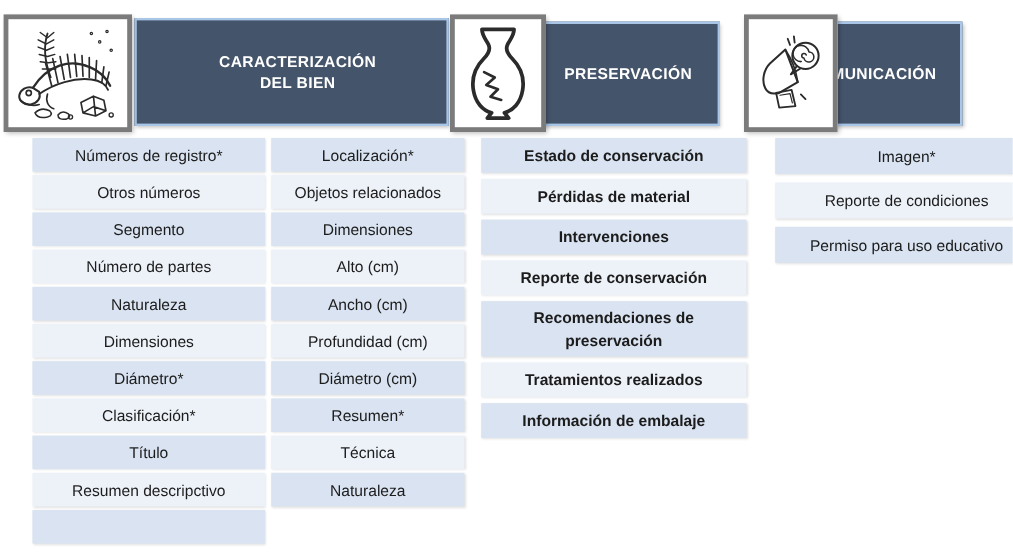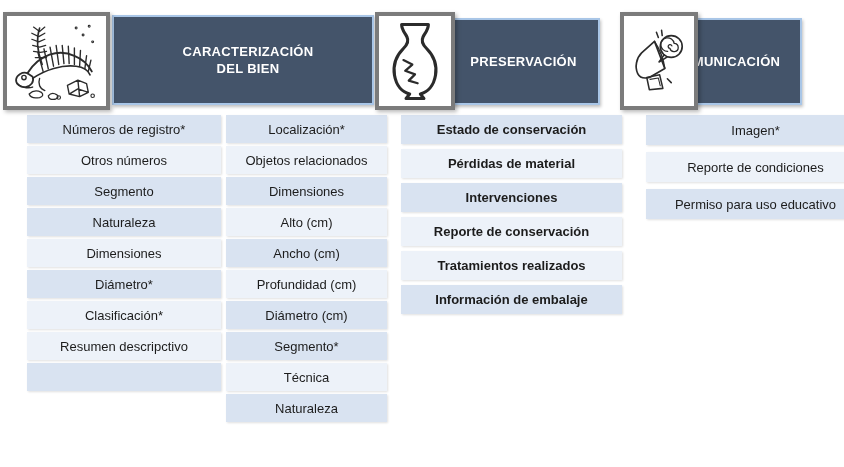--- a/index.html
+++ b/index.html
@@ -93,56 +93,59 @@
       </svg>
     </div>
     <div class="hdr" id="hdr-caract">
       <span class="hdr-label">CARACTERIZACIÓN
 DEL BIEN</span>
     </div>
     <div class="rows" id="rows-caract-a">
         <div class="row odd">Números de registro*</div>
         <div class="row even">Otros números</div>
         <div class="row odd">Segmento</div>
+        <div class="row even">Número de partes</div>
         <div class="row odd">Naturaleza</div>
         <div class="row even">Dimensiones</div>
         <div class="row odd">Diámetro*</div>
         <div class="row even">Clasificación*</div>
+        <div class="row odd">Título</div>
         <div class="row even">Resumen descripctivo</div>
         <div class="row odd"></div>
       </div>
     <div class="rows" id="rows-caract-b">
         <div class="row odd">Localización*</div>
         <div class="row even">Objetos relacionados</div>
         <div class="row odd">Dimensiones</div>
         <div class="row even">Alto (cm)</div>
         <div class="row odd">Ancho (cm)</div>
         <div class="row even">Profundidad (cm)</div>
         <div class="row odd">Diámetro (cm)</div>
-        <div class="row odd">Segmento*</div>
+        <div class="row odd">Resumen*</div>
         <div class="row even">Técnica</div>
         <div class="row odd">Naturaleza</div>
       </div>
   </div>
 
   <div class="sec sec2">
     <div class="icon-box" id="box-preserv-icon">
       <svg width="56" height="82" viewBox="0 0 60 92">
         <path class="ink" stroke-width="3.5" d="M15,5 H45 C45,11 41,15 39,19 C37,23 38,27 43,32 C51,40 55,50 53,62 C51,74 44,81 36,83 L40,88 H20 L24,83 C16,81 9,74 7,62 C5,50 9,40 17,32 C22,27 23,23 21,19 C19,15 15,11 15,5 Z"></path>
         <path class="ink" stroke-width="2.5" d="M17,45 L27,50 L19,57 L30,61 L23,68 L33,71"></path>
       </svg>
     </div>
     <div class="hdr" id="hdr-preserv">
       <span class="hdr-label">PRESERVACIÓN</span>
     </div>
     <div class="rows" id="rows-preserv">
         <div class="row odd">Estado de conservación</div>
         <div class="row even">Pérdidas de material</div>
         <div class="row odd">Intervenciones</div>
         <div class="row even">Reporte de conservación</div>
+        <div class="row odd">Recomendaciones de preservación</div>
         <div class="row even">Tratamientos realizados</div>
         <div class="row odd">Información de embalaje</div>
       </div>
   </div>
 
   <div class="sec sec3">
     <div class="icon-box" id="box-comunic-icon">
       <svg width="58" height="80" viewBox="0 0 90 105">
 
         <path class="ink" stroke-width="2.6" d="M12,72 C7,62 10,48 18,40 L38,22 L54,64 L30,78 C22,80 15,78 12,72 Z"></path>

